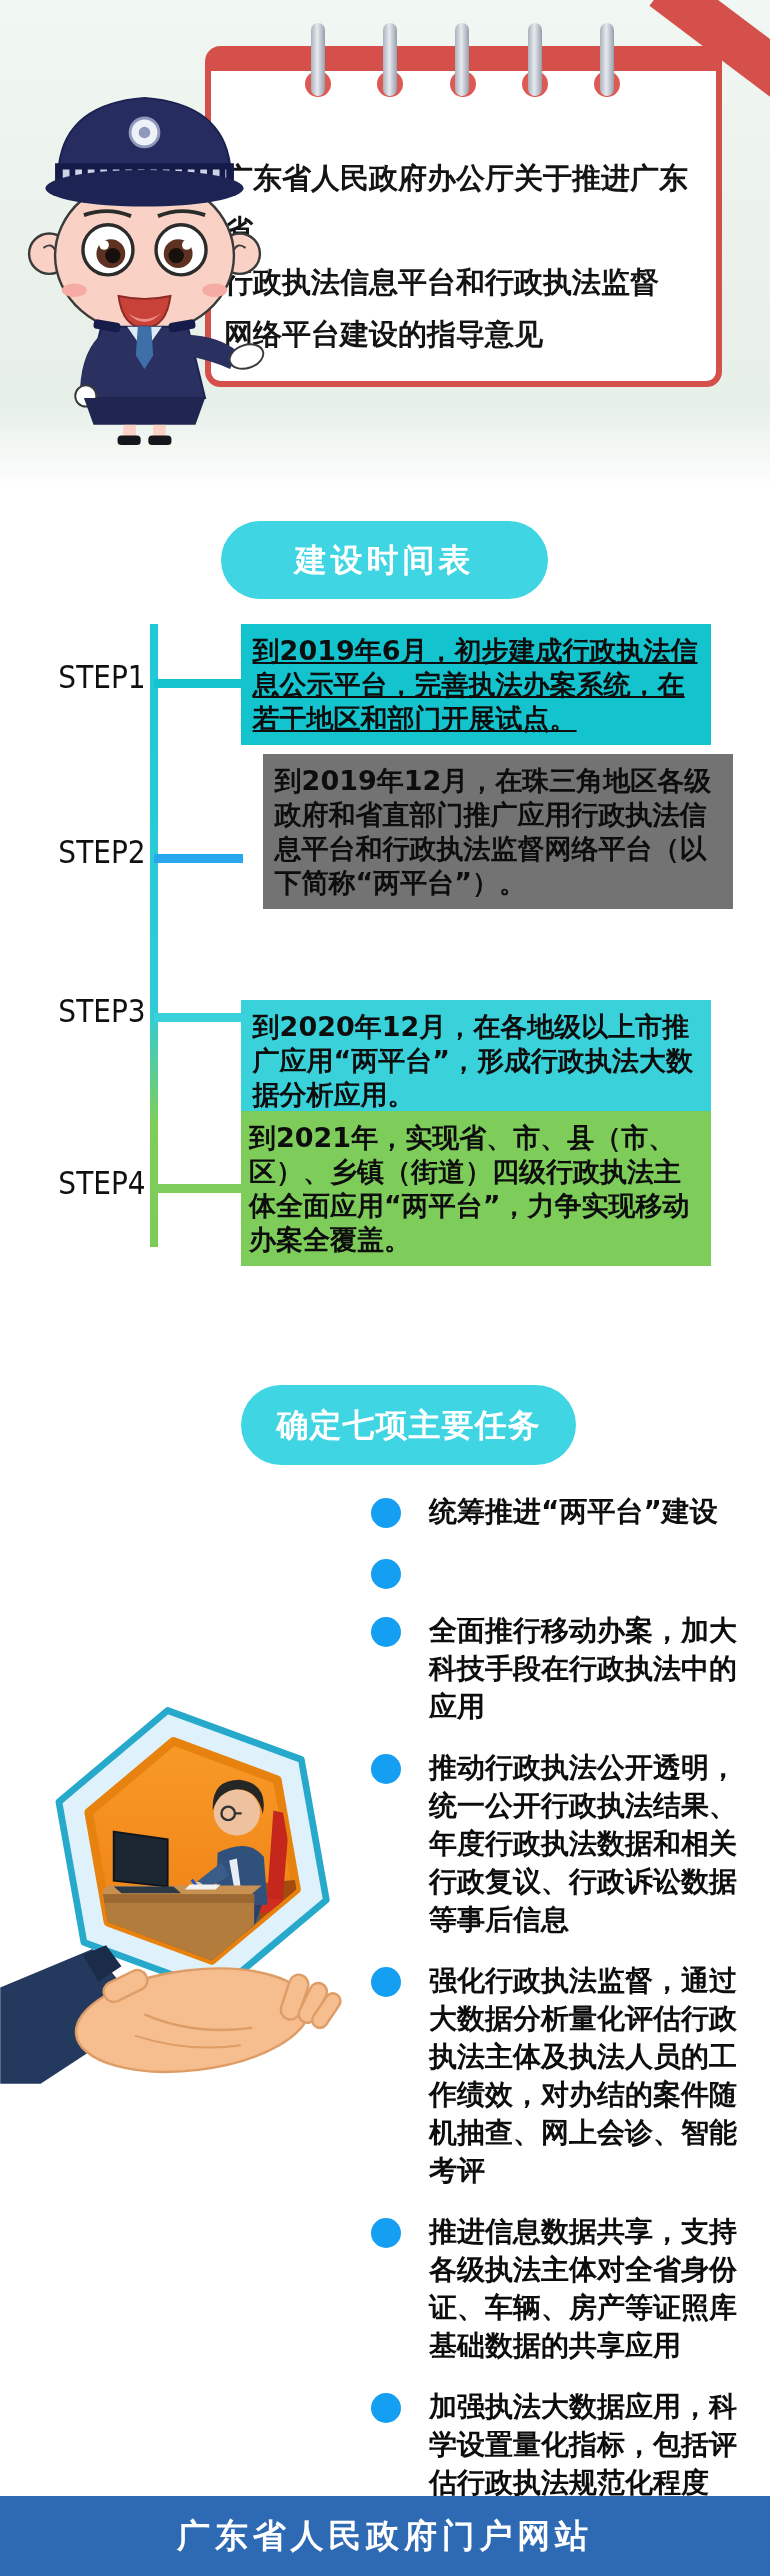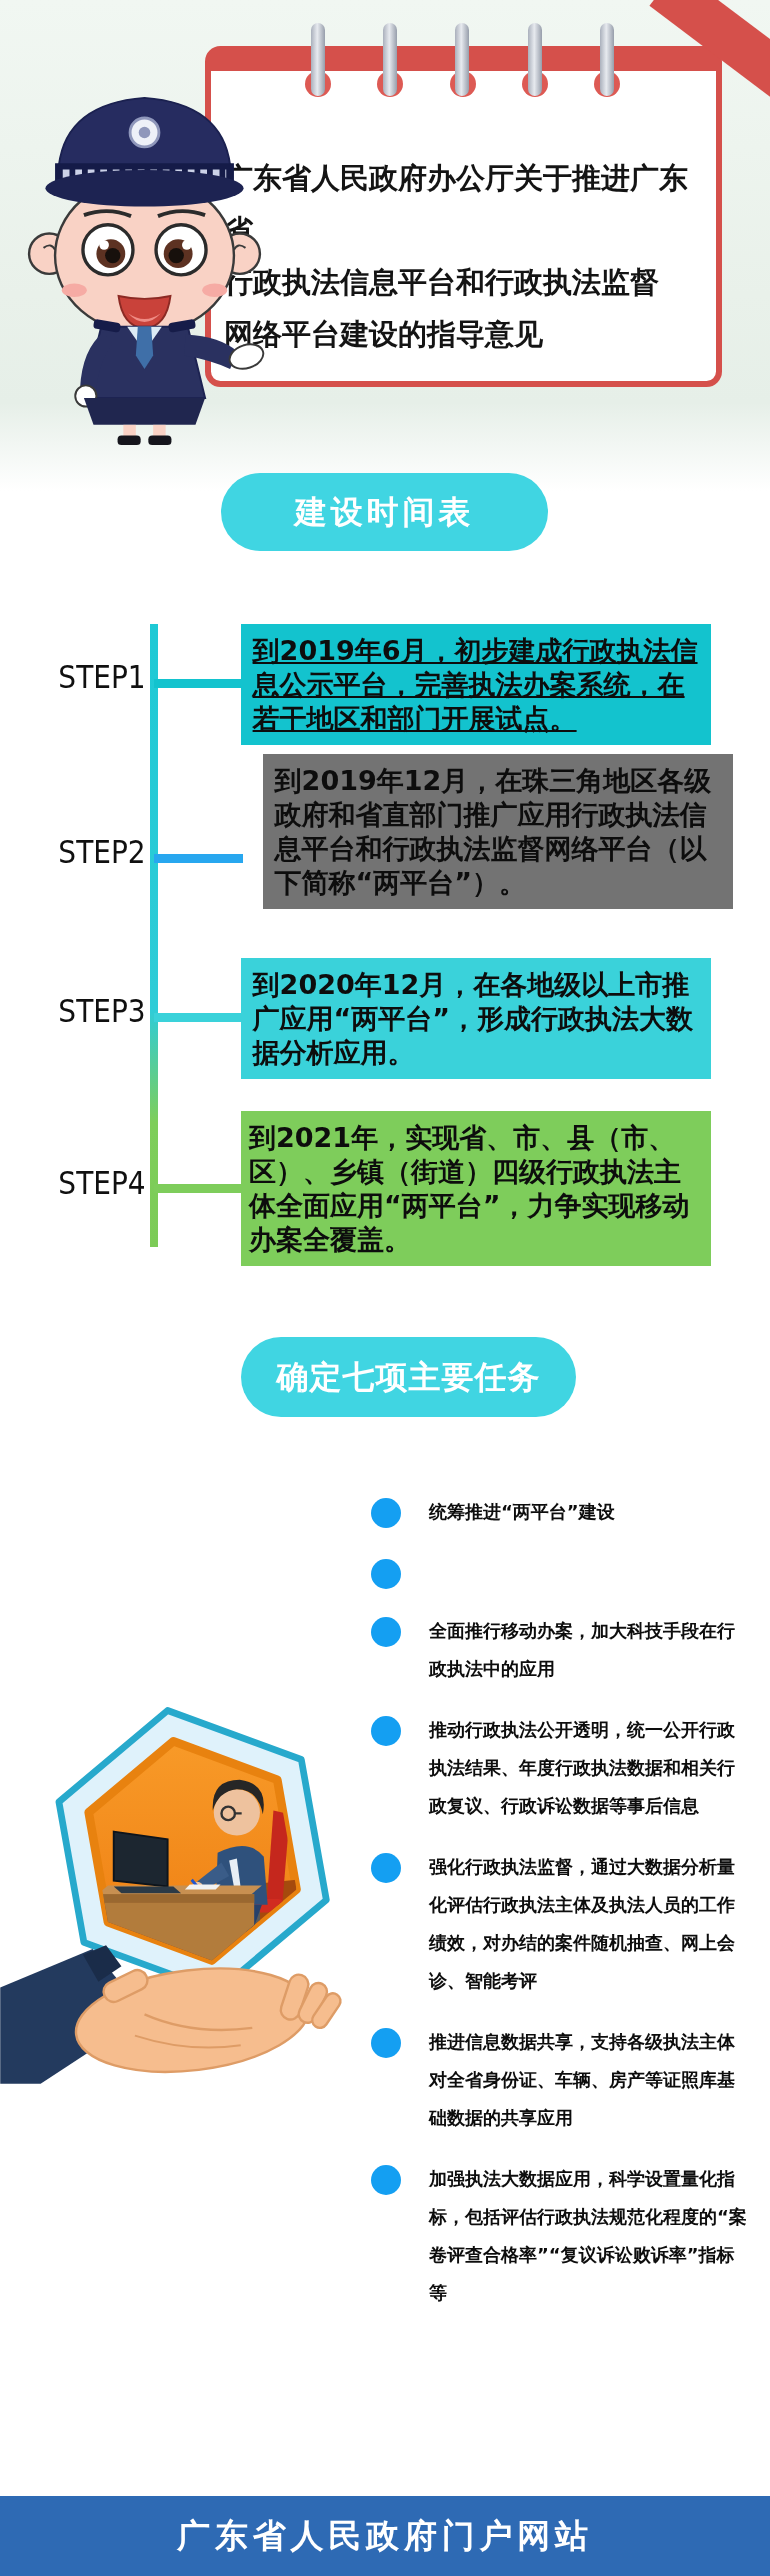--- a/index.html
+++ b/index.html
@@ -15,36 +15,36 @@
   .ring-dot{position:absolute;width:26px;height:26px;border-radius:50%;background:#dd5a54;top:71px;z-index:3;}
   .ring{position:absolute;width:14.4px;height:73px;border-radius:7.7px;top:23px;z-index:4;
     background:linear-gradient(90deg,#aab0bc 0%,#e7eaef 45%,#979eab 100%);}
   .corner-ribbon{position:absolute;left:639px;top:37px;width:241px;height:46px;background:#d5504b;
     transform:rotate(37deg);z-index:5;}
   .title{position:absolute;left:224px;top:152px;width:489px;z-index:6;text-align:left;
     font-size:29px;font-weight:700;line-height:52px;color:#141414;}
   .mascot{position:absolute;left:24px;top:69px;z-index:7;}
   
   .pill{position:absolute;background:#40d5e2;color:#fff;font-weight:700;text-align:center;
-    border-radius:40px;z-index:3;}
+    border-radius:40px;z-index:3;margin-top:48px;}
   .pill-1{left:221px;top:473px;width:327px;height:78px;font-size:32px;line-height:78px;letter-spacing:3.9px;}
   .pill-2{left:241px;top:1337px;width:335px;height:80px;font-size:32px;line-height:80px;letter-spacing:1px;}
   
   .tl-line{position:absolute;left:150px;top:624px;width:7.7px;height:623px;
     background:linear-gradient(180deg,#1ec9d5 0%,#2fccd7 62%,#7ece5a 80%,#7ccb57 100%);}
   .step-label{position:absolute;left:56px;width:92px;text-align:center;font-size:28px;color:#101010;
     transform:scaleY(1.12);}
   .step-connector{position:absolute;left:154px;width:89px;height:8.7px;}
   .step-box{position:absolute;left:241px;width:470px;box-sizing:border-box;padding:9.6px 11.6px;
     font-size:27px;font-weight:700;line-height:34px;color:#0d0d0d;}
   
   .tasks{position:absolute;left:371px;top:1493px;width:380px;display:flex;flex-direction:column;gap:23px;z-index:3;}
   .task{display:flex;column-gap:28px;}
   .task-bullet{flex:0 0 30px;width:30px;height:30px;border-radius:50%;background:#149ff2;margin-top:4.8px;}
-  .task-text{width:323px;font-size:18px;font-weight:700;line-height:38px;color:#0d0d0d;}
+  .task-text{width:323px;font-size:28px;font-weight:700;line-height:38px;color:#0d0d0d;}
   
   .hand-illus{position:absolute;left:0;top:1697px;z-index:2;}
   
   .footer{position:absolute;left:0;top:2496px;width:770px;height:80px;background:#2e6ab4;z-index:8;}
   .footer-text{color:#ffffff;font-size:33px;font-weight:700;text-align:center;line-height:80px;letter-spacing:4.8px;}
 </style>
 </head>
 <body>
 
 <div class="page">
@@ -127,21 +127,21 @@
   <div class="step-label" style="top:661px">STEP1</div>
   <div class="step-connector" style="top: 679px; background-color: rgb(19, 195, 206);"></div>
   <div class="step-box" style="top: 624px; background-color: rgb(19, 195, 206); text-decoration: underline;">到2019年6月，初步建成行政执法信息公示平台，完善执法办案系统，在若干地区和部门开展试点。</div>
 
   <div class="step-label" style="top:836px">STEP2</div>
   <div class="step-connector" style="top: 854px; background-color: rgb(40, 167, 239);"></div>
   <div class="step-box" style="top: 754px; background-color: #737373; margin-left: 22px;">到2019年12月，在珠三角地区各级政府和省直部门推广应用行政执法信息平台和行政执法监督网络平台（以下简称“两平台”）。</div>
 
   <div class="step-label" style="top:995px">STEP3</div>
   <div class="step-connector" style="top: 1013px; background-color: rgb(58, 210, 218);"></div>
-  <div class="step-box" style="top: 958px; background-color: rgb(58, 210, 218);">到2020年12月，在各地级以上市推广应用“两平台”，形成行政执法大数据分析应用。</div>
+  <div class="step-box" style="top: 1000px; background-color: rgb(58, 210, 218);">到2020年12月，在各地级以上市推广应用“两平台”，形成行政执法大数据分析应用。</div>
 
   <div class="step-label" style="top:1167px">STEP4</div>
   <div class="step-connector" style="top: 1184px; background-color: rgb(126, 205, 91);"></div>
   <div class="step-box" style="top: 1111px; background-color: rgb(126, 205, 91); padding-left: 8px;">到2021年，实现省、市、县（市、区）、乡镇（街道）四级行政执法主体全面应用“两平台”，力争实现移动办案全覆盖。</div>
 
   <div class="pill pill-2">确定七项主要任务</div>
 
   <div class="tasks">
     <div class="task">
       <div class="task-bullet"></div>

